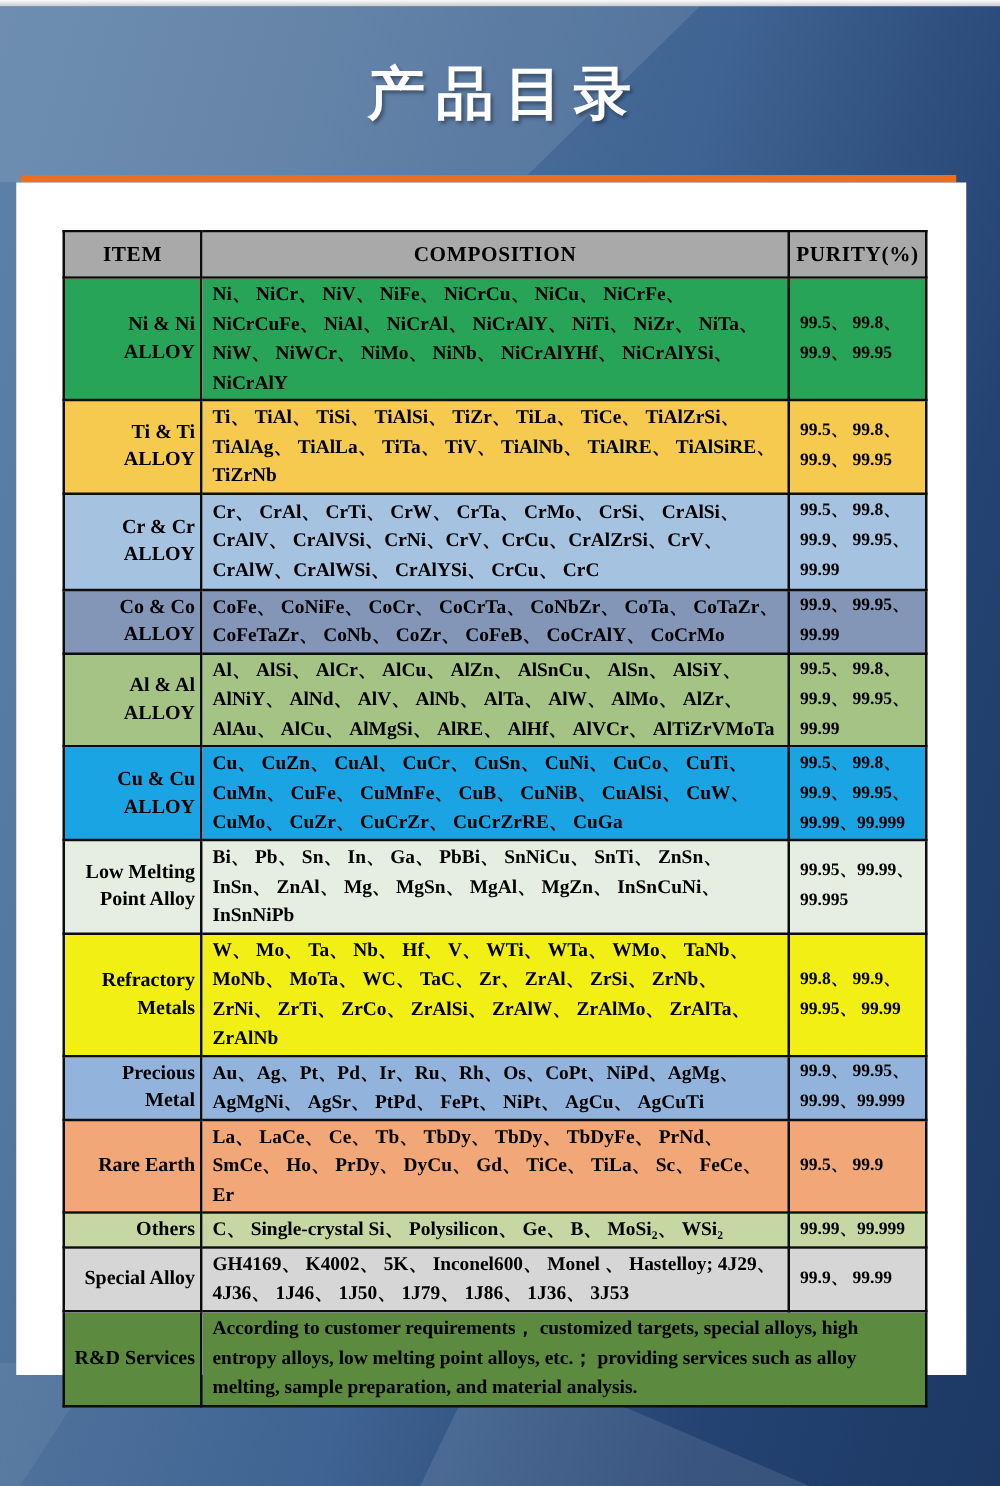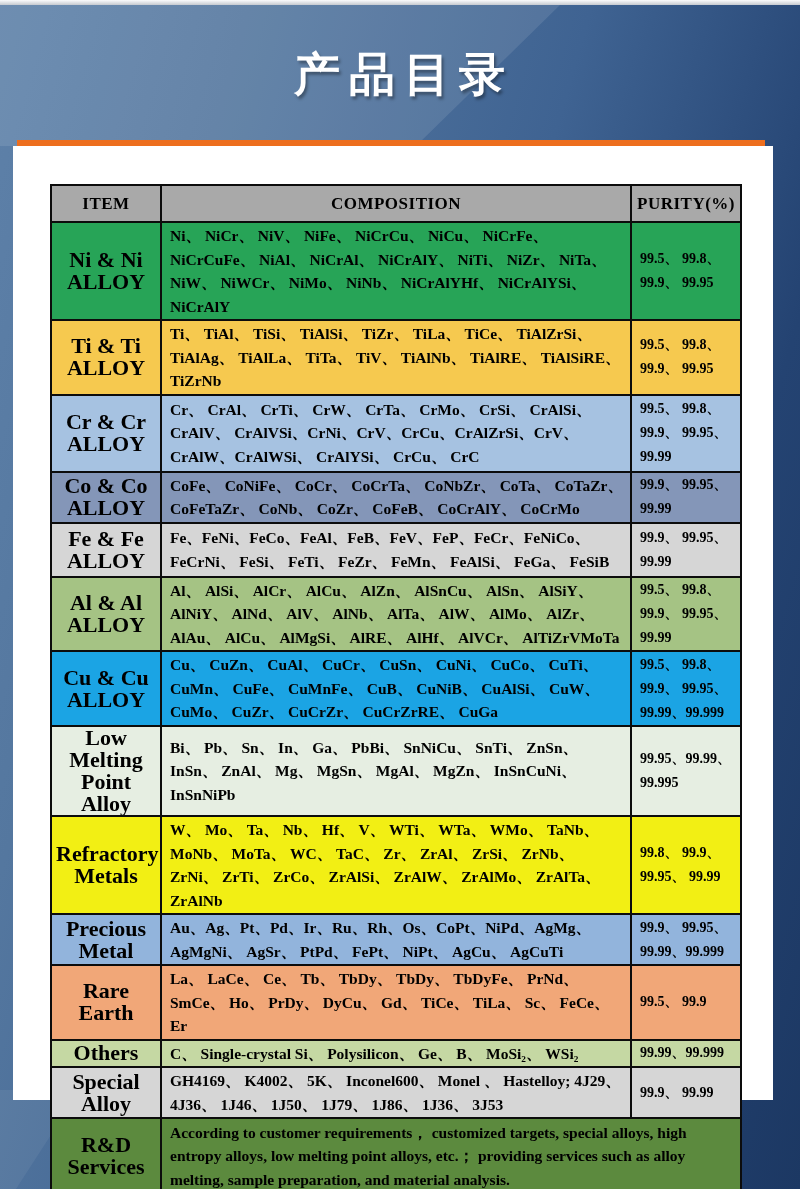--- a/index.html
+++ b/index.html
@@ -46,21 +46,21 @@
     border-collapse:collapse; table-layout:fixed;
   }
   .catalog th, .catalog td {
     border:2px solid #0c0c0c; color:#000; font-weight:bold;
     overflow:hidden; vertical-align:middle;
   }
   .catalog th {
     background:#a9a9a9; font-size:17px; text-align:center; letter-spacing:0.5px;margin-left:48px;
   }
   td.item-cell {
-    font-size:22px; line-height:22px; text-align:center; padding:0 4px;
+    font-size:16px; line-height:22px; text-align:right; padding:0 4px;
   }
   td.comp-cell {
     font-size:15.5px; line-height:23.5px; text-align:left; padding:1px 6px 1px 8px;
   }
   td.purity-cell {
     font-size:14px; line-height:24px; text-align:left; padding:0 2px 0 8px;
   }
   col.c-item   { width:110px; }
   col.c-comp   { width:470px; }
   col.c-purity { width:110px; }
@@ -117,25 +117,20 @@
     <tr class="hr3" style="background-color: rgb(166, 194, 225);">
       <td class="item-cell">Cr &amp; Cr ALLOY</td>
       <td class="comp-cell">Cr、 CrAl、 CrTi、 CrW、 CrTa、 CrMo、 CrSi、 CrAlSi、 CrAlV、 CrAlVSi、CrNi、CrV、CrCu、CrAlZrSi、CrV、CrAlW、CrAlWSi、 CrAlYSi、 CrCu、 CrC</td>
       <td class="purity-cell">99.5、 99.8、 99.9、 99.95、 99.99</td>
     </tr>
     <tr class="hr4" style="background-color: rgb(132, 150, 184);">
       <td class="item-cell">Co &amp; Co ALLOY</td>
       <td class="comp-cell">CoFe、 CoNiFe、 CoCr、 CoCrTa、 CoNbZr、 CoTa、 CoTaZr、 CoFeTaZr、 CoNb、 CoZr、 CoFeB、 CoCrAlY、 CoCrMo</td>
       <td class="purity-cell">99.9、 99.95、 99.99</td>
     </tr>
-    <tr class="hr5" style="background-color: rgb(214, 214, 214);">
-      <td class="item-cell">Fe &amp; Fe ALLOY</td>
-      <td class="comp-cell">Fe、FeNi、FeCo、FeAl、FeB、FeV、FeP、FeCr、FeNiCo、FeCrNi、 FeSi、 FeTi、 FeZr、 FeMn、 FeAlSi、 FeGa、 FeSiB</td>
-      <td class="purity-cell">99.9、 99.95、 99.99</td>
-    </tr>
     <tr class="hr6" style="background-color: rgb(165, 195, 132);">
       <td class="item-cell">Al &amp; Al ALLOY</td>
       <td class="comp-cell">Al、 AlSi、 AlCr、 AlCu、 AlZn、 AlSnCu、 AlSn、 AlSiY、 AlNiY、 AlNd、 AlV、 AlNb、 AlTa、 AlW、 AlMo、 AlZr、 AlAu、 AlCu、 AlMgSi、 AlRE、 AlHf、 AlVCr、 AlTiZrVMoTa</td>
       <td class="purity-cell">99.5、 99.8、 99.9、 99.95、 99.99</td>
     </tr>
     <tr class="hr7" style="background-color: rgb(27, 164, 228);">
       <td class="item-cell">Cu &amp; Cu ALLOY</td>
       <td class="comp-cell">Cu、 CuZn、 CuAl、 CuCr、 CuSn、 CuNi、 CuCo、 CuTi、 CuMn、 CuFe、 CuMnFe、 CuB、 CuNiB、 CuAlSi、 CuW、 CuMo、 CuZr、 CuCrZr、 CuCrZrRE、 CuGa</td>
       <td class="purity-cell">99.5、 99.8、 99.9、 99.95、 99.99、99.999</td>
     </tr>

